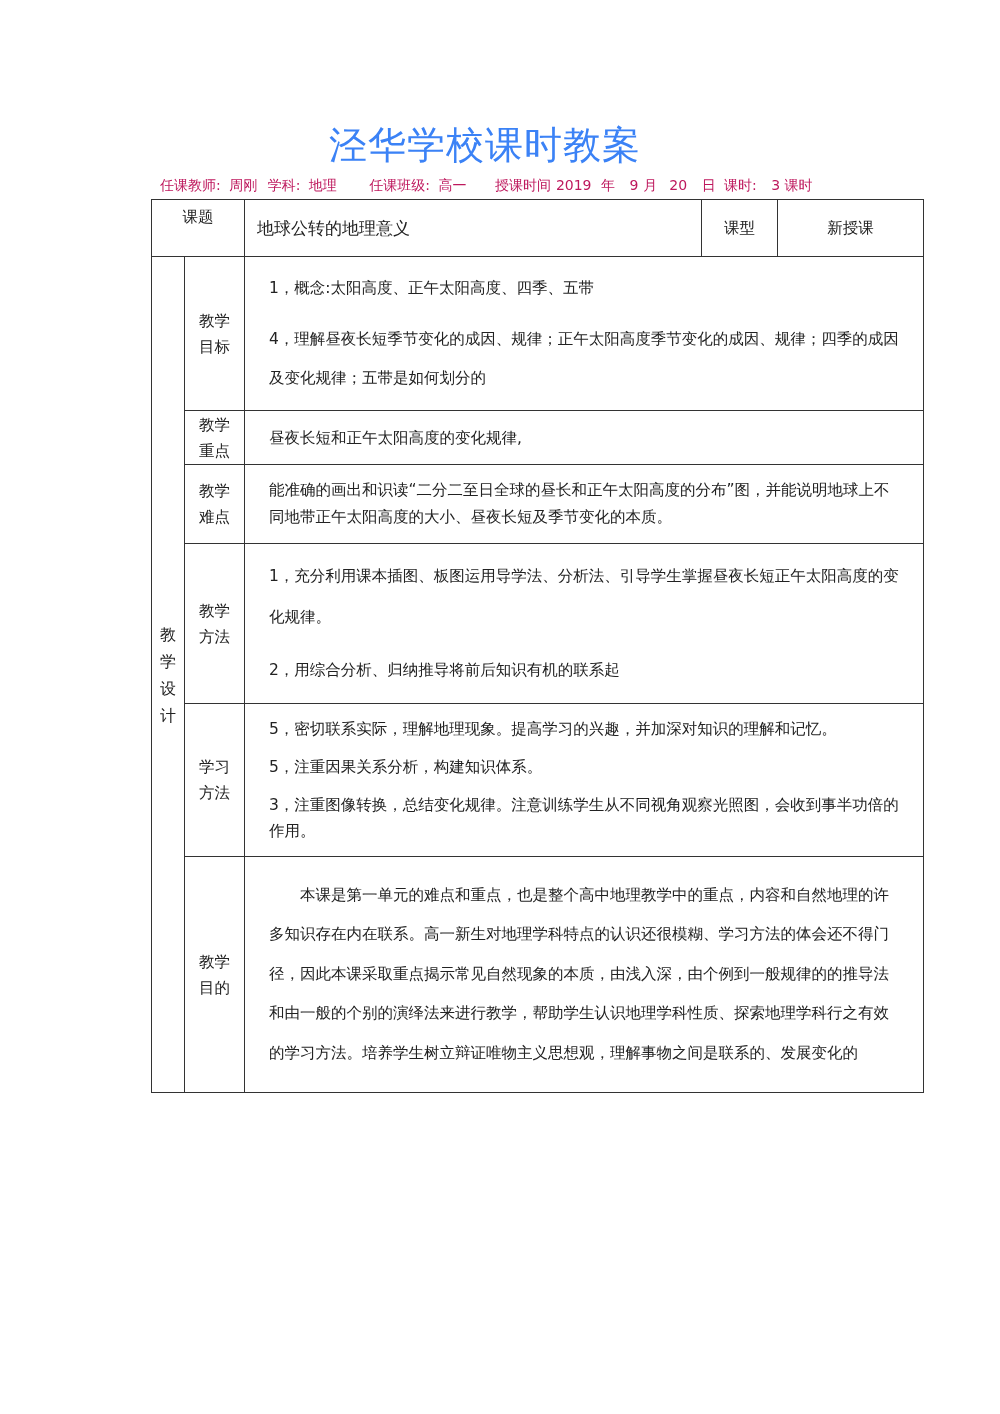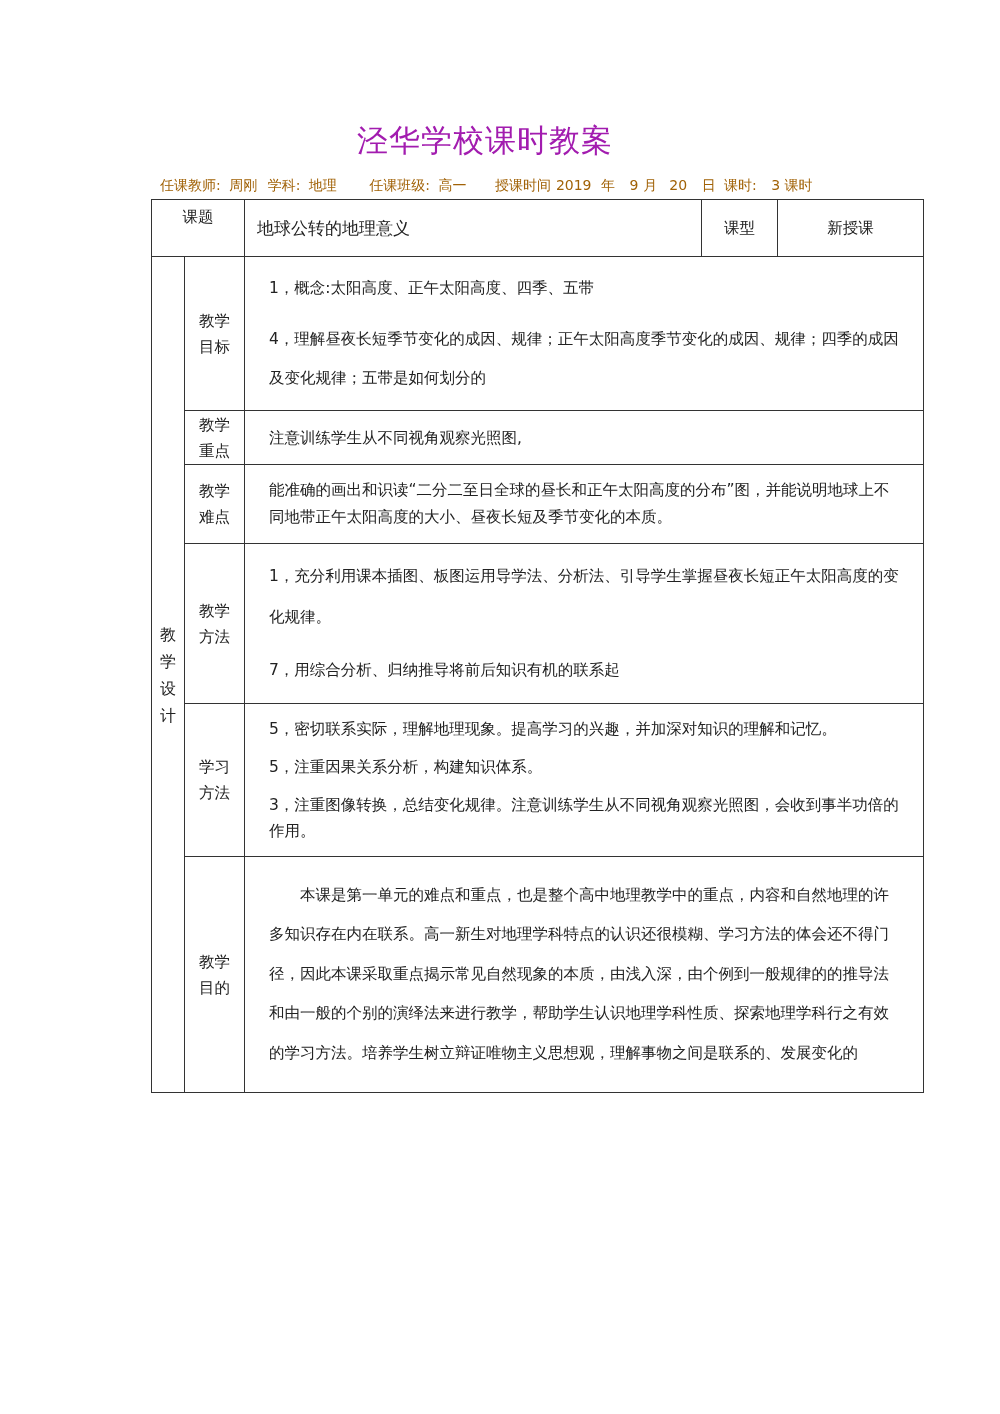--- a/index.html
+++ b/index.html
@@ -1,20 +1,20 @@
 <!DOCTYPE html>
 <html><head>
 <meta charset="utf-8">
 <style>
   html, body { margin: 0; padding: 0; background: #ffffff; }
   body { width: 1000px; height: 1414px; position: relative; overflow: hidden;
          font-family: "DejaVu Sans", "Liberation Sans", sans-serif; color: #111; }
   .title { position: absolute; left: 0; width: 970px; top: 120px; text-align: center;
-           font-size: 31px; letter-spacing: 1px; font-weight: normal; color: #a21caf; }
-  .meta { position: absolute; left: 160px; top: 177px; font-size: 14px; color: #a16207; white-space: nowrap; }
+           font-size: 38px; letter-spacing: 1px; font-weight: normal; color: #3b82f6; }
+  .meta { position: absolute; left: 160px; top: 177px; font-size: 14px; color: #be185d; white-space: nowrap; }
   .meta span { display: inline-block; }
   .u { text-decoration: underline; }
   table { position: absolute; left: 151px; top: 199px; border-collapse: collapse; table-layout: fixed; width: 772px; }
   td { border: 1.3px solid #333; font-size: 15.5px; color: #222; vertical-align: middle; padding: 0; }
   .lbl { text-align: center; line-height: 26px; }
   .outer { text-align: center; line-height: 27px; font-size: 16px; }
   .content { padding: 0 12px; }
   .r-title td { height: 52px; }
   .kt-label { vertical-align: top; padding-top: 4px; }
   .topic { font-size: 17px; }
@@ -78,42 +78,42 @@
       <p>4，理解昼夜长短季节变化的成因、规律；正午太阳高度季节变化的成因、规律；四季的成因及变化规律；五带是如何划分的</p>
     </td>
   </tr>
 
   <tr style="height:54px">
     <td class="lbl">
       <div>教学</div>
       <div>重点</div>
     </td>
     <td colspan="3" class="content focus">
-      <p>注意训练学生从不同视角观察光照图,</p>
+      <p>昼夜长短和正午太阳高度的变化规律,</p>
     </td>
   </tr>
 
   <tr style="height:54px">
     <td class="lbl">
       <div>教学</div>
       <div>难点</div>
     </td>
     <td colspan="3" class="content diff">
       <p>能准确的画出和识读“二分二至日全球的昼长和正午太阳高度的分布”图，并能说明地球上不同地带正午太阳高度的大小、昼夜长短及季节变化的本质。</p>
     </td>
   </tr>
 
   <tr style="height:119px">
     <td class="lbl">
       <div>教学</div>
       <div>方法</div>
     </td>
     <td colspan="3" class="content method">
       <p>1，充分利用课本插图、板图运用导学法、分析法、引导学生掌握昼夜长短正午太阳高度的变化规律。</p>
-      <p>7，用综合分析、归纳推导将前后知识有机的联系起</p>
+      <p>2，用综合分析、归纳推导将前后知识有机的联系起</p>
     </td>
   </tr>
 
   <tr style="height:105px">
     <td class="lbl">
       <div>学习</div>
       <div>方法</div>
     </td>
     <td colspan="3" class="content learn">
       <p>5，密切联系实际，理解地理现象。提高学习的兴趣，并加深对知识的理解和记忆。</p>

